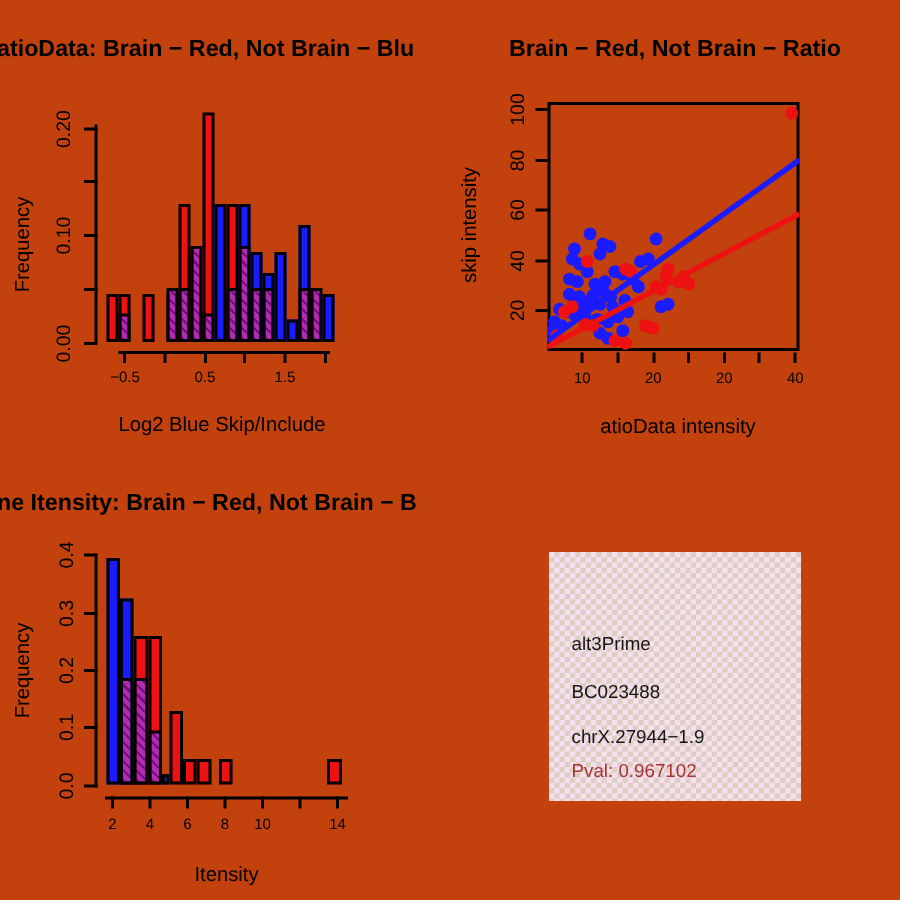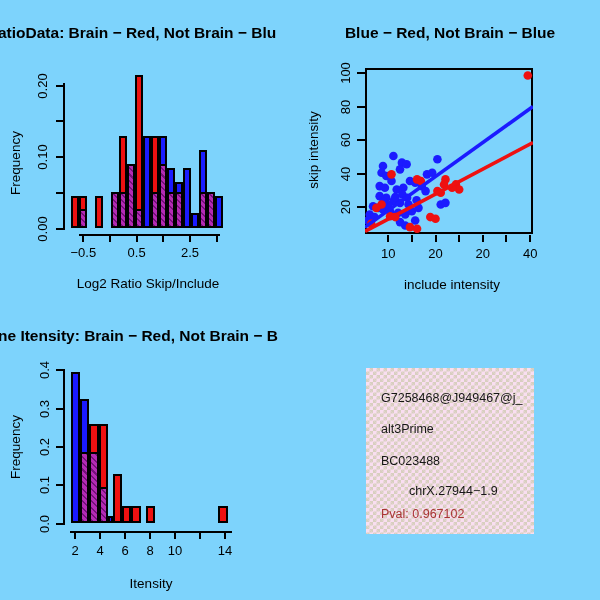--- a/index.html
+++ b/index.html
@@ -1,21 +1,21 @@
 <!DOCTYPE html>
 <html><head>
 <meta charset="utf-8">
 <style>
   html,body{margin:0;padding:0;background:#fff;}
-  #stage{position:relative;width:600px;height:600px;background:#7dd3fc;overflow:hidden;
+  #stage{position:relative;width:600px;height:600px;background:#c2410c;overflow:hidden;
          font-family:"Liberation Sans",sans-serif;color:#000;}
   .abs{position:absolute;}
   .chart-title{position:absolute;font-weight:bold;font-size:15.5px;white-space:nowrap;}
   .centered{transform:translateX(-50%);}
-  .hlab{position:absolute;font-size:13px;white-space:nowrap;transform:translate(-50%,-50%);}
+  .hlab{position:absolute;font-size:10px;white-space:nowrap;transform:translate(-50%,-50%);}
   .vlab{position:absolute;font-size:13px;white-space:nowrap;transform:translate(-50%,-50%) rotate(-90deg);}
   .axlab{font-size:13.5px;}
   .bar{position:absolute;border:2px solid #000;box-sizing:border-box;}
   .bar .hatch{position:absolute;left:-2px;right:-2px;bottom:-2px;border:2px solid #000;
       background:repeating-linear-gradient(45deg,#76107b 0 1.5px,#b32bb3 1.5px 4.5px);}
   .infobox{position:absolute;left:366px;top:368px;width:168px;height:166px;
       background-color:#f9def1;
       background-image:
         linear-gradient(45deg,#d8cfbf 25%,transparent 25%,transparent 75%,#d8cfbf 75%),
         linear-gradient(45deg,#d8cfbf 25%,transparent 25%,transparent 75%,#d8cfbf 75%);
@@ -25,40 +25,40 @@
   .plotbox{position:absolute;border:2px solid #000;box-sizing:border-box;background:transparent;}
 </style>
 </head>
 <body>
 
 <div id="stage">
 
   <div class="abs">
     <div class="chart-title" style="left:-2px;top:24px;">atioData: Brain − Red, Not Brain − Blu</div>
     <div class="vlab axlab" style="left:15px;top:163px;">Frequency</div>
-    <div class="hlab axlab" style="left:148px;top:283px;">Log2 Ratio Skip/Include</div>
+    <div class="hlab axlab" style="left:148px;top:283px;">Log2 Blue Skip/Include</div>
     <div id="tl-axes" class="abs">
         <div style="position: absolute; left: 62.5px; top: 83px; width: 2px; height: 145px; background: rgb(0, 0, 0);"></div>
         <div style="position: absolute; left: 55.5px; top: 227.5px; width: 9px; height: 2px; background: rgb(0, 0, 0);"></div>
         <div class="vlab" style="left: 42px; top: 228.5px;">0.00</div>
         <div style="position: absolute; left: 55.5px; top: 191.75px; width: 9px; height: 2px; background: rgb(0, 0, 0);"></div>
         <div style="position: absolute; left: 55.5px; top: 156px; width: 9px; height: 2px; background: rgb(0, 0, 0);"></div>
         <div class="vlab" style="left: 42px; top: 157px;">0.10</div>
         <div style="position: absolute; left: 55.5px; top: 120.25px; width: 9px; height: 2px; background: rgb(0, 0, 0);"></div>
         <div style="position: absolute; left: 55.5px; top: 84.5px; width: 9px; height: 2px; background: rgb(0, 0, 0);"></div>
         <div class="vlab" style="left: 42px; top: 85.5px;">0.20</div>
         <div style="position: absolute; left: 79px; top: 234px; width: 141px; height: 2px; background: rgb(0, 0, 0);"></div>
         <div style="position: absolute; left: 82.35px; top: 234px; width: 2px; height: 8px; background: rgb(0, 0, 0);"></div>
         <div class="hlab" style="left: 83.35px; top: 252px;">−0.5</div>
         <div style="position: absolute; left: 109px; top: 234px; width: 2px; height: 8px; background: rgb(0, 0, 0);"></div>
         <div style="position: absolute; left: 135.65px; top: 234px; width: 2px; height: 8px; background: rgb(0, 0, 0);"></div>
         <div class="hlab" style="left: 136.65px; top: 252px; text-align: right;">0.5</div>
         <div style="position: absolute; left: 162.3px; top: 234px; width: 2px; height: 8px; background: rgb(0, 0, 0);"></div>
         <div style="position: absolute; left: 188.95px; top: 234px; width: 2px; height: 8px; background: rgb(0, 0, 0);"></div>
-        <div class="hlab" style="left: 189.95px; top: 252px;">2.5</div>
+        <div class="hlab" style="left: 189.95px; top: 252px;">1.5</div>
         <div style="position: absolute; left: 215.6px; top: 234px; width: 2px; height: 8px; background: rgb(0, 0, 0);"></div>
       </div>
     <div id="tl-bars" class="abs">
         <div class="bar" style="left: 70.5px; top: 196.325px; width: 8px; height: 32.175px; background: rgb(238, 17, 17);"></div>
         <div class="bar" style="left: 78.5px; top: 196.325px; width: 8px; height: 32.175px; background: rgb(238, 17, 17);">
           <div class="hatch" style="height: 15.73px;"></div>
         </div>
         <div class="bar" style="left: 94.5px; top: 196.325px; width: 8px; height: 32.175px; background: rgb(238, 17, 17);"></div>
         <div class="bar" style="left: 110.5px; top: 196.325px; width: 8px; height: 32.175px; background: rgb(238, 17, 17);">
           <div class="hatch" style="height: 32.175px;"></div>
@@ -91,23 +91,23 @@
           <div class="hatch" style="height: 32.175px;"></div>
         </div>
         <div class="bar" style="left: 206.5px; top: 196.325px; width: 8px; height: 32.175px; background: rgb(238, 17, 17);">
           <div class="hatch" style="height: 32.175px;"></div>
         </div>
         <div class="bar" style="left: 214.5px; top: 196.325px; width: 8px; height: 32.175px; background: rgb(27, 27, 255);"></div>
       </div>
   </div>
 
   <div class="abs">
-    <div class="chart-title centered" style="left:450px;top:24px;">Blue − Red, Not Brain − Blue</div>
+    <div class="chart-title centered" style="left:450px;top:24px;">Brain − Red, Not Brain − Ratio</div>
     <div class="vlab axlab" style="left:313px;top:150px;">skip intensity</div>
-    <div class="hlab axlab" style="left:452px;top:284px;">include intensity</div>
+    <div class="hlab axlab" style="left:452px;top:284px;">atioData intensity</div>
     <div class="plotbox" style="left:365px;top:68px;width:168px;height:166px;"></div>
     <div id="tr-axes" class="abs">
         <div style="position: absolute; left: 387.189px; top: 235px; width: 2px; height: 7px; background: rgb(0, 0, 0);"></div>
         <div class="hlab" style="left: 388.189px; top: 253px;">10</div>
         <div style="position: absolute; left: 410.851px; top: 235px; width: 2px; height: 7px; background: rgb(0, 0, 0);"></div>
         <div style="position: absolute; left: 434.513px; top: 235px; width: 2px; height: 7px; background: rgb(0, 0, 0);"></div>
         <div class="hlab" style="left: 435.513px; top: 253px;">20</div>
         <div style="position: absolute; left: 458.175px; top: 235px; width: 2px; height: 7px; background: rgb(0, 0, 0);"></div>
         <div style="position: absolute; left: 481.837px; top: 235px; width: 2px; height: 7px; background: rgb(0, 0, 0);"></div>
         <div class="hlab" style="left: 482.837px; top: 253px;">20</div>
@@ -242,20 +242,19 @@
         <div class="bar" style="left: 108px; top: 515.84px; width: 4.75px; height: 7.66px; background: rgb(27, 27, 255);"></div>
         <div class="bar" style="left: 112.75px; top: 473.71px; width: 9.25px; height: 49.79px; background: rgb(238, 17, 17);"></div>
         <div class="bar" style="left: 122px; top: 506.265px; width: 9.25px; height: 17.235px; background: rgb(238, 17, 17);"></div>
         <div class="bar" style="left: 131.25px; top: 506.265px; width: 9.25px; height: 17.235px; background: rgb(238, 17, 17);"></div>
         <div class="bar" style="left: 146px; top: 506.265px; width: 9.25px; height: 17.235px; background: rgb(238, 17, 17);"></div>
         <div class="bar" style="left: 218.25px; top: 506.265px; width: 9.25px; height: 17.235px; background: rgb(238, 17, 17);"></div>
       </div>
   </div>
 
   <div class="infobox">
-    <div class="infoline" style="top:23px;">G7258468@J949467@j_</div>
     <div class="infoline" style="top:54px;">alt3Prime</div>
     <div class="infoline" style="top:86px;">BC023488</div>
-    <div class="infoline" style="top:116px;padding-left:28px;">chrX.27944−1.9</div>
+    <div class="infoline" style="top:116px;">chrX.27944−1.9</div>
     <div class="infoline pval" style="top:139px;">Pval: 0.967102</div>
   </div>
 
 </div>
 
 </body></html>

